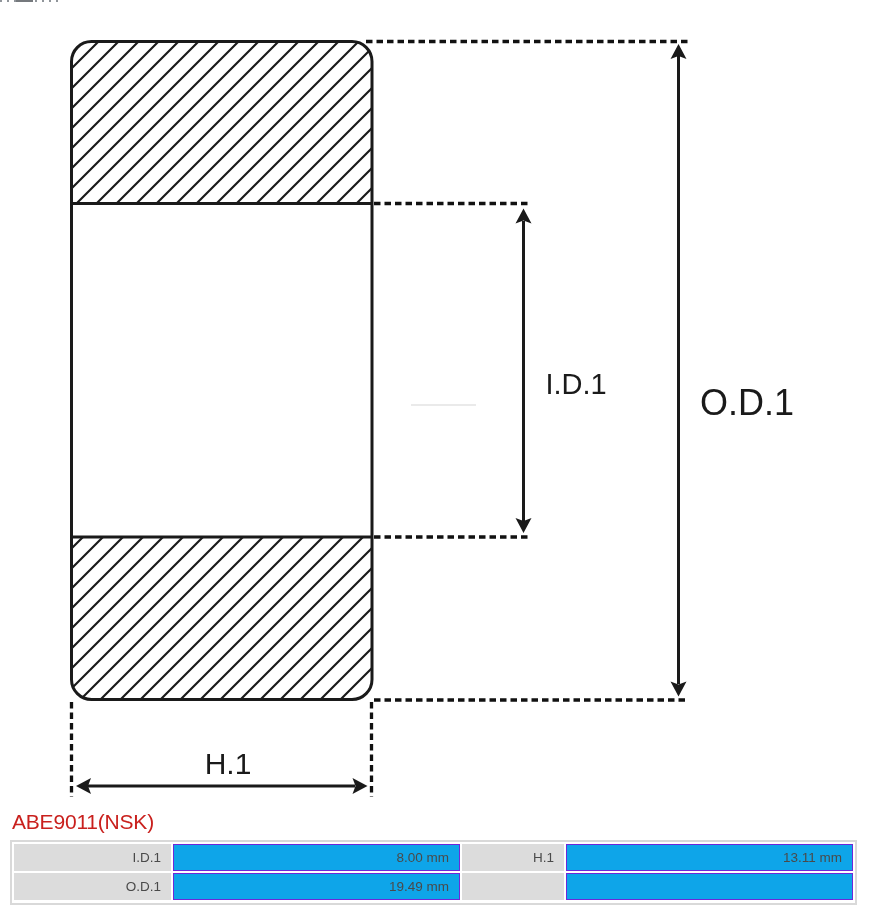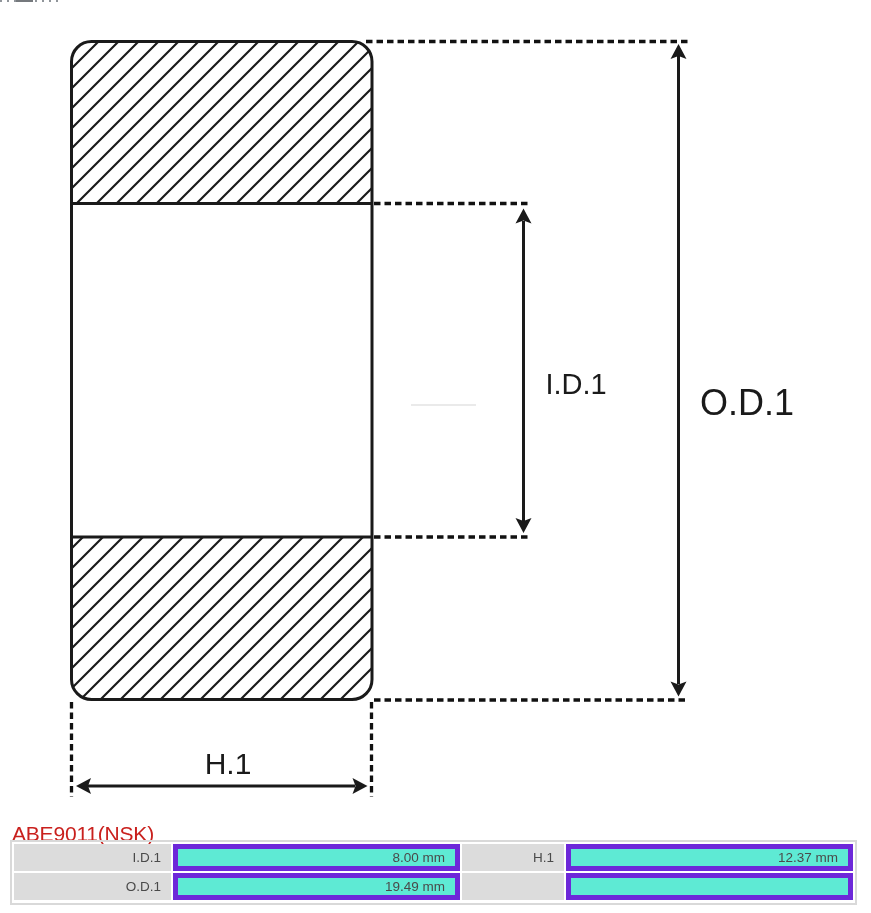--- a/index.html
+++ b/index.html
@@ -1,22 +1,22 @@
 <!DOCTYPE html>
 <html><head>
 <meta charset="utf-8">
 <style>
   html,body{margin:0;padding:0;background:#fff;}
   body{width:871px;height:913px;position:relative;font-family:"Liberation Sans",sans-serif;overflow:hidden;}
-  .hdr{position:absolute;left:12px;top:810px;font-size:21px;letter-spacing:-0.2px;color:#c9201d;margin-top:12px;}
+  .hdr{position:absolute;left:12px;top:810px;font-size:21px;letter-spacing:-0.2px;color:#c9201d;}
   .tblwrap{position:absolute;left:10px;top:840px;width:847px;height:65px;border:2px solid #d9d9d9;box-sizing:border-box;}
   table.spec{border-collapse:separate;border-spacing:2px;width:843px;table-layout:fixed;}
   table.spec td{height:27px;padding:0 10px 0 0;font-size:13.5px;color:#4a4a4a;text-align:right;box-sizing:border-box;vertical-align:middle;}
   td.lab{background:#dcdcdc;}
-  td.val{background:#5eead4;border:5px solid #6d28d9;}
+  td.val{background:#0ea5e9;border:1px solid #6d28d9;}
 </style>
 </head>
 <body>
 
 <div style="position:absolute;left:0;top:0;width:62px;height:2px;background:repeating-linear-gradient(90deg,#90959a 0,#90959a 2px,#ffffff 2px,#ffffff 7px);"></div>
 
 <div style="position:absolute;left:16px;top:0;width:17px;height:2px;background:#75797d;"></div>
 
 <svg width="871" height="808" viewBox="0 0 871 808" style="position:absolute;left:0;top:0;">
   <defs>
@@ -89,21 +89,21 @@
       </colgroup>
     <tbody>
         <tr>
 
       <td class="lab">I.D.1</td>
 
       <td class="val">8.00 mm</td>
 
       <td class="lab">H.1</td>
 
-      <td class="val">12.37 mm</td>
+      <td class="val">13.11 mm</td>
     </tr>
     <tr>
 
       <td class="lab">O.D.1</td>
 
       <td class="val">19.49 mm</td>
 
       <td class="lab"></td>
 
       <td class="val"></td>

